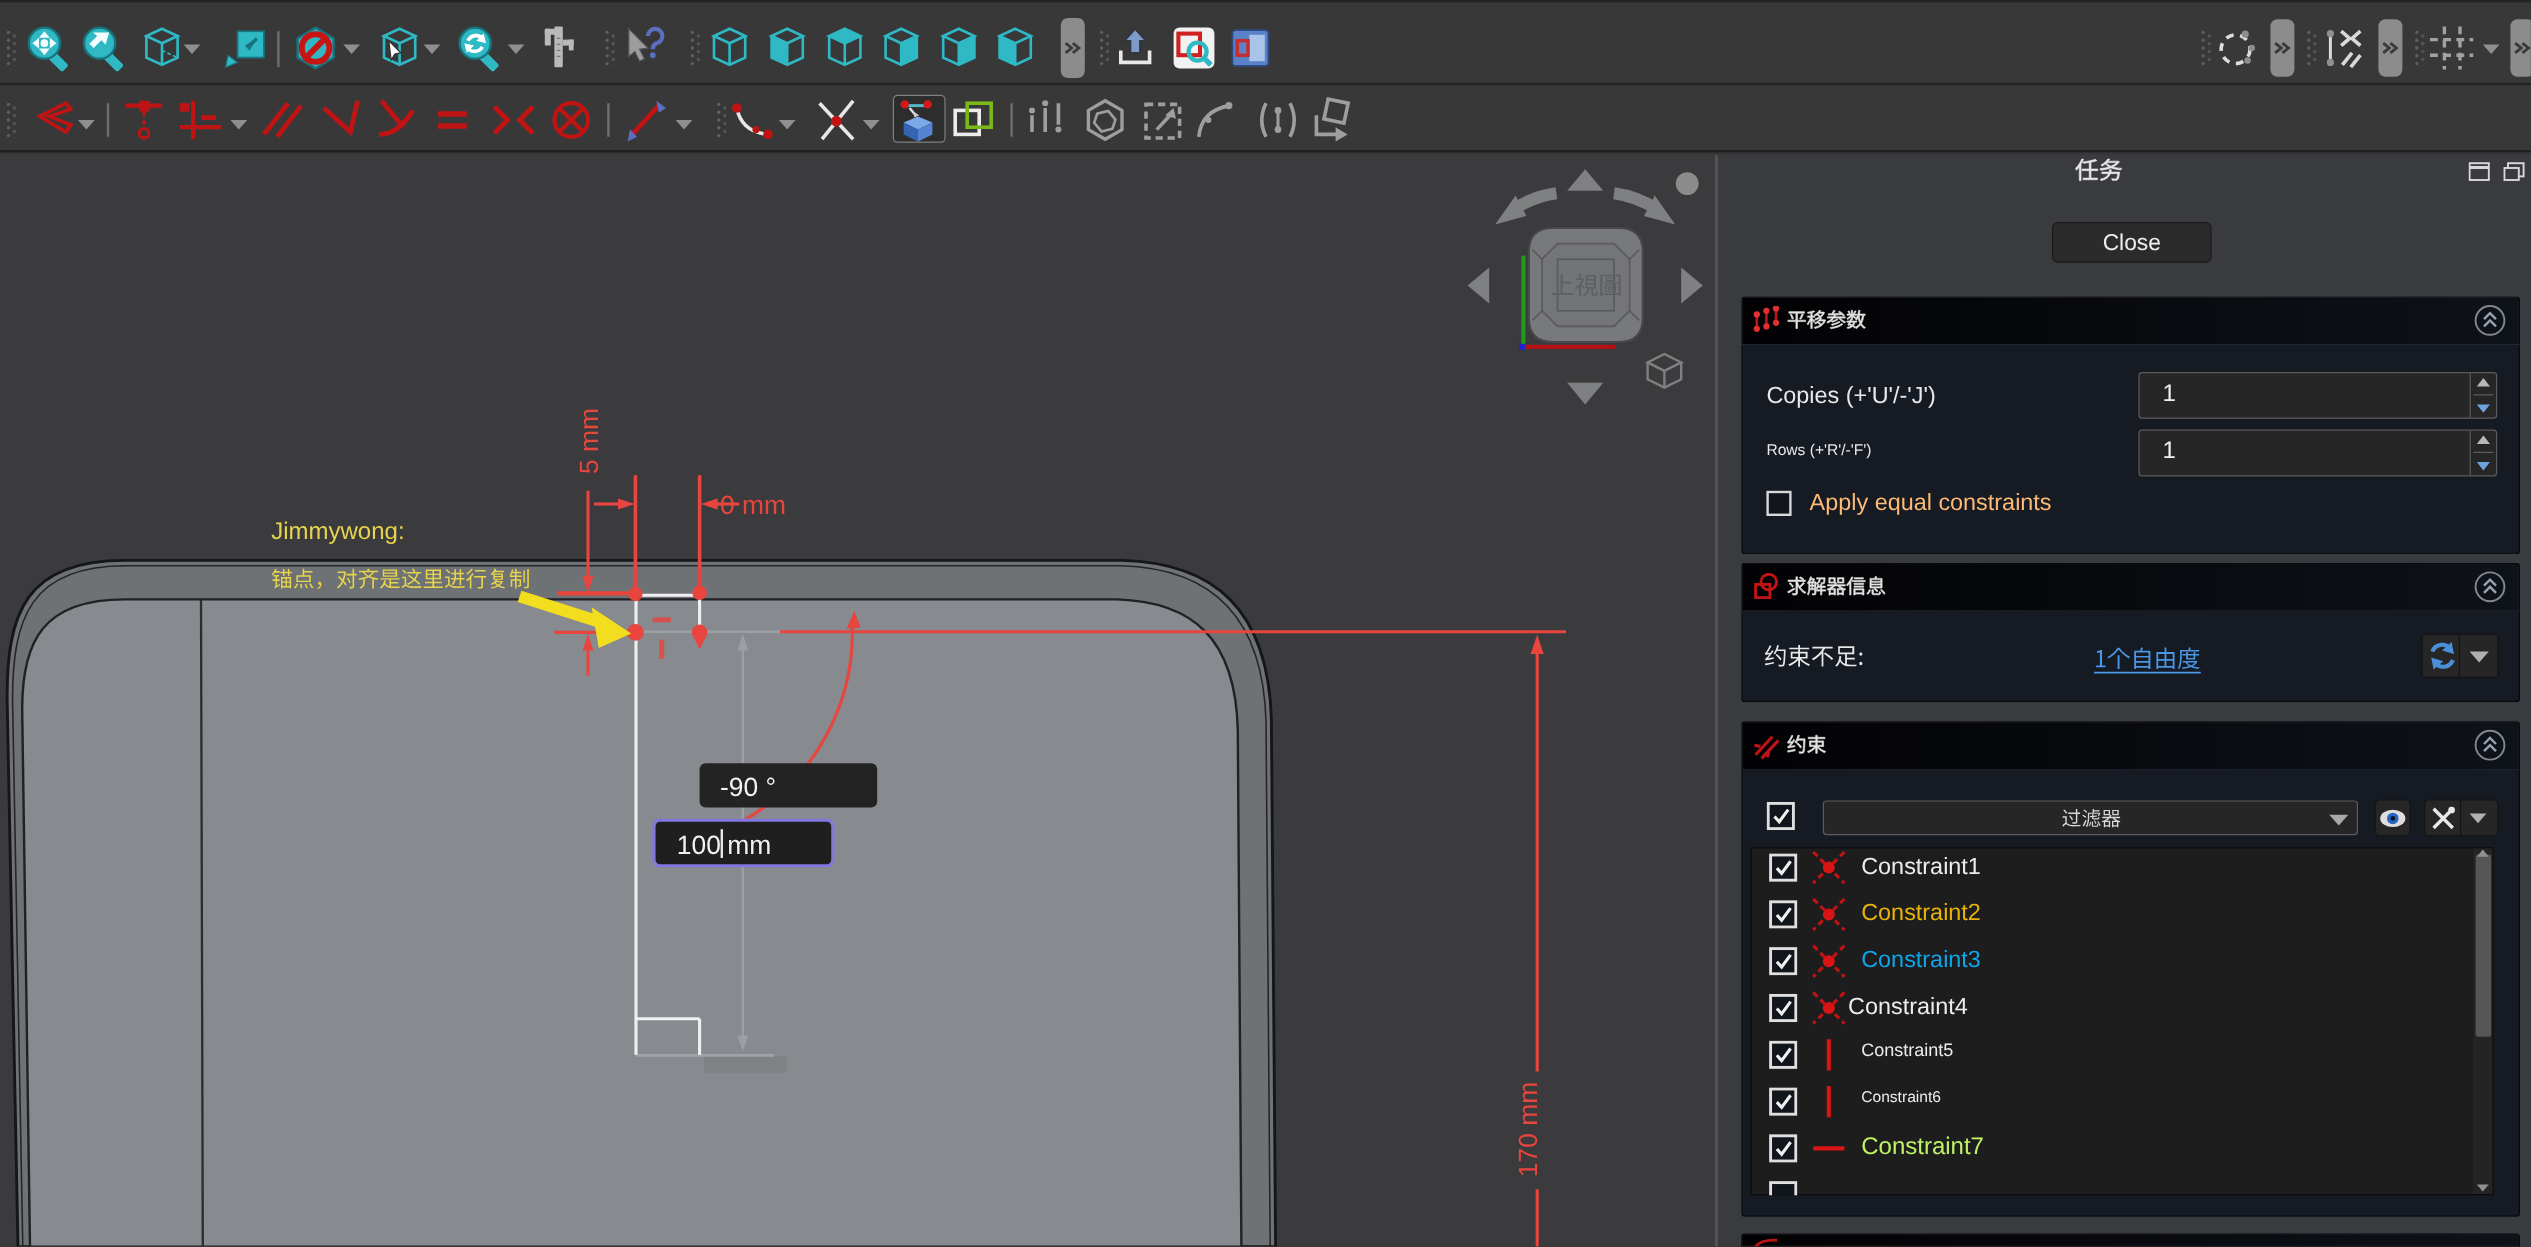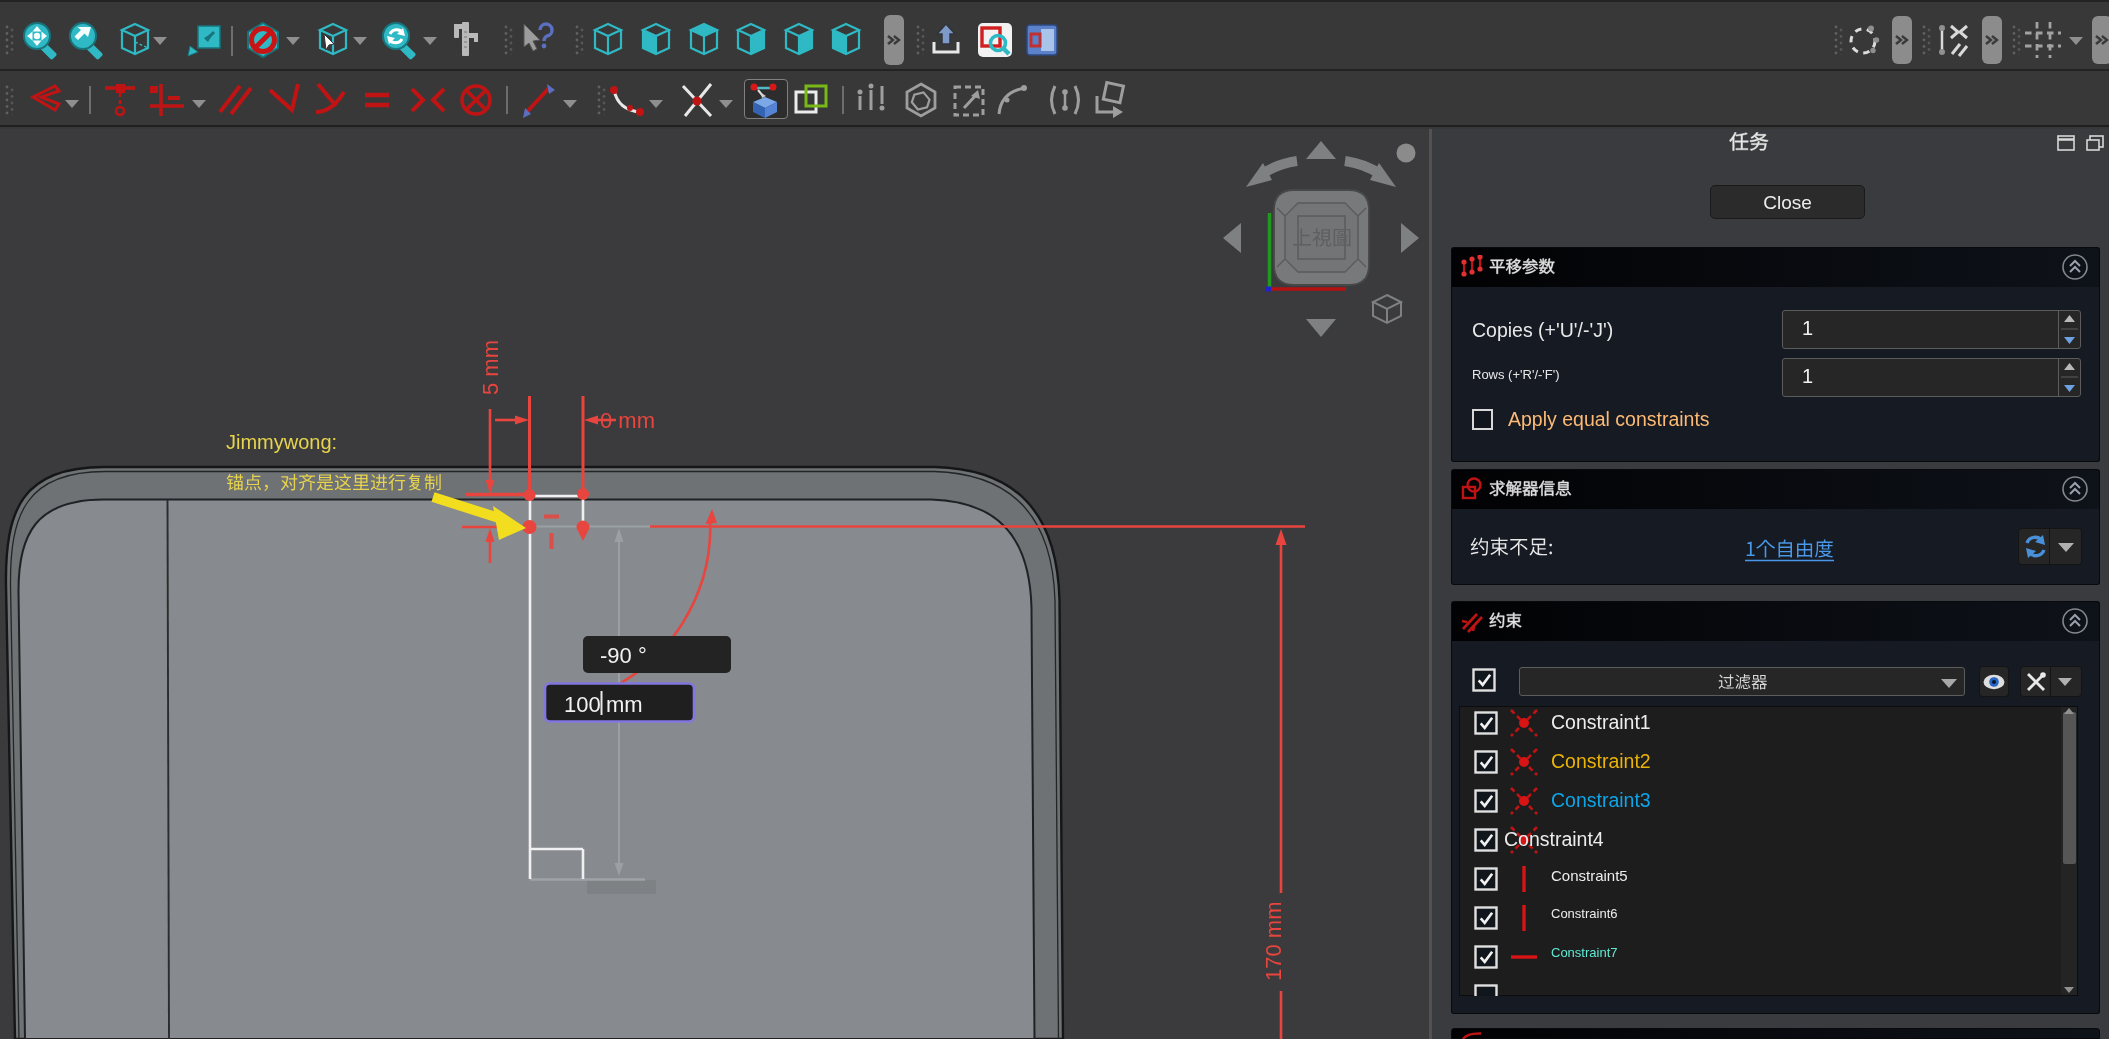--- a/index.html
+++ b/index.html
@@ -558,21 +558,21 @@
     <path d="M6.9 16.4V17.8H18.9V16.4H13.5V10.2H19.2V8.8H13.5V3.2C15.3 2.8 17.0 2.4 18.4 2.0L17.3 0.7C14.8 1.6 10.5 2.4 6.7 2.9C6.9 3.2 7.1 3.8 7.2 4.1C8.7 4.0 10.4 3.7 12.0 3.5V8.8H6.1V10.2H12.0V16.4ZM5.9 0.2C4.6 3.3 2.6 6.4 0.4 8.4C0.7 8.7 1.2 9.5 1.4 9.9C2.2 9.1 3.0 8.2 3.7 7.2V18.6H5.2V4.9C6.0 3.6 6.8 2.1 7.3 0.7Z M28.9 9.4C28.8 10.1 28.7 10.8 28.5 11.4H22.5V12.7H28.1C26.9 15.3 24.7 16.6 21.1 17.3C21.4 17.6 21.8 18.2 22.0 18.6C25.9 17.6 28.4 15.9 29.7 12.7H35.8C35.4 15.3 35.0 16.5 34.6 16.9C34.3 17.1 34.1 17.1 33.7 17.1C33.2 17.1 31.9 17.1 30.6 17.0C30.9 17.4 31.1 17.9 31.1 18.3C32.3 18.4 33.5 18.4 34.1 18.4C34.8 18.3 35.3 18.2 35.7 17.8C36.4 17.2 36.9 15.7 37.3 12.0C37.4 11.8 37.4 11.4 37.4 11.4H30.1C30.3 10.8 30.4 10.2 30.5 9.5ZM34.9 3.5C33.7 4.7 32.1 5.7 30.2 6.5C28.6 5.8 27.3 4.9 26.5 3.8L26.8 3.5ZM27.6 0.2C26.6 1.9 24.6 4.0 21.8 5.4C22.1 5.7 22.5 6.2 22.7 6.5C23.8 6.0 24.7 5.3 25.5 4.7C26.3 5.6 27.3 6.4 28.5 7.1C26.1 7.8 23.5 8.3 20.9 8.5C21.2 8.9 21.4 9.5 21.5 9.9C24.4 9.5 27.5 8.9 30.2 7.9C32.5 8.8 35.3 9.4 38.4 9.6C38.6 9.2 38.9 8.6 39.2 8.3C36.5 8.1 34.0 7.7 31.9 7.1C34.2 6.0 36.0 4.6 37.2 2.8L36.3 2.2L36.1 2.3H27.9C28.4 1.7 28.8 1.1 29.2 0.5Z" fill="#e8e8e8" stroke="#e8e8e8" stroke-width="0.5"></path>
   </svg>
 <svg style="position:absolute;left:2057px;top:135px" width="20" height="18">
     <rect x="1" y="1" width="16" height="14" fill="none" stroke="#d8d8d8" stroke-width="1.6"></rect>
     <line x1="1" y1="4.5" x2="17" y2="4.5" stroke="#d8d8d8" stroke-width="2.5"></line>
   </svg>
 <svg style="position:absolute;left:2086px;top:135px" width="20" height="18">
     <rect x="4" y="1" width="13" height="11" fill="none" stroke="#d8d8d8" stroke-width="1.6"></rect>
     <rect x="1" y="5" width="12" height="10" fill="#3a3b3e" stroke="#d8d8d8" stroke-width="1.6"></rect>
   </svg>
-<div style="position:absolute;left:1710px;top:185px;width:155px;height:34px;background:#2b2b2b;border:1px solid #1a1a1a;border-radius:5px;color:#ededed;font-family:Liberation Sans,sans-serif;font-size:19px;text-align:center;line-height:34px">Close</div>
+<div style="position:absolute;left:1710px;top:185px;width:133px;height:34px;background:#2b2b2b;border:1px solid #1a1a1a;border-radius:5px;color:#ededed;font-family:Liberation Sans,sans-serif;font-size:19px;text-align:center;line-height:34px">Close</div>
 <div style="position:absolute;left:1451px;top:247px;width:649px;height:40px;background:linear-gradient(90deg,#020204,#0e1219);border:1px solid #08090c;border-bottom:none;border-radius:3px 3px 0 0"></div>
 <svg style="position:absolute;left:1460px;top:255px" width="26" height="24">
     <g stroke="#c01414" stroke-width="2.2">
       <line x1="4" y1="8" x2="4" y2="20"></line>
       <line x1="12" y1="4" x2="12" y2="18"></line>
       <line x1="20" y1="2" x2="20" y2="14"></line>
     </g>
     <g fill="#e03030">
       <circle cx="4" cy="7" r="2.6"></circle>
       <circle cx="4" cy="19" r="2.6"></circle>
@@ -737,21 +737,21 @@
     <rect x="1.5" y="1.5" width="21" height="21" fill="#11151c" stroke="#e0e0e0" stroke-width="2.4"></rect>
     <polyline points="6.720000000000001,12.440000000000001 10.68,16.84 18.16,6.720000000000001" fill="none" stroke="#f0f0f0" stroke-width="2.6"></polyline>
   </svg>
 <svg style="position:absolute;left:1509px;top:825px" width="30" height="30">
     <g stroke="#c01414" stroke-width="2.6" stroke-dasharray="5,3.5">
       <line x1="2" y1="2" x2="28" y2="28"></line>
       <line x1="28" y1="2" x2="2" y2="28"></line>
     </g>
     <circle cx="15" cy="15" r="5" fill="#d81414"></circle>
   </svg>
-<div style="position:absolute;left:1504px;top:828px;color:#ececec;font-family:Liberation Sans,sans-serif;font-size:19.5px">Constraint4</div>
+<div style="position:absolute;left:1540px;top:828px;color:#ececec;font-family:Liberation Sans,sans-serif;font-size:19.5px">Constraint4</div>
 <svg style="position:absolute;left:1474px;top:867px" width="24" height="24">
     <rect x="1.5" y="1.5" width="21" height="21" fill="#11151c" stroke="#e0e0e0" stroke-width="2.4"></rect>
     <polyline points="6.720000000000001,12.440000000000001 10.68,16.84 18.16,6.720000000000001" fill="none" stroke="#f0f0f0" stroke-width="2.6"></polyline>
   </svg>
 <svg style="position:absolute;left:1509px;top:864px" width="30" height="30">
     <line x1="15" y1="2" x2="15" y2="28" stroke="#d81414" stroke-width="3.4"></line>
   </svg>
 <div style="position:absolute;left:1551px;top:867px;color:#ececec;font-family:Liberation Sans,sans-serif;font-size:15px">Constraint5</div>
 <svg style="position:absolute;left:1474px;top:906px" width="24" height="24">
     <rect x="1.5" y="1.5" width="21" height="21" fill="#11151c" stroke="#e0e0e0" stroke-width="2.4"></rect>
@@ -761,21 +761,21 @@
     <line x1="15" y1="2" x2="15" y2="28" stroke="#d81414" stroke-width="3.4"></line>
   </svg>
 <div style="position:absolute;left:1551px;top:906px;color:#ececec;font-family:Liberation Sans,sans-serif;font-size:13px">Constraint6</div>
 <svg style="position:absolute;left:1474px;top:945px" width="24" height="24">
     <rect x="1.5" y="1.5" width="21" height="21" fill="#11151c" stroke="#e0e0e0" stroke-width="2.4"></rect>
     <polyline points="6.720000000000001,12.440000000000001 10.68,16.84 18.16,6.720000000000001" fill="none" stroke="#f0f0f0" stroke-width="2.6"></polyline>
   </svg>
 <svg style="position:absolute;left:1509px;top:942px" width="30" height="30">
     <line x1="2" y1="15" x2="28" y2="15" stroke="#d81414" stroke-width="3.4"></line>
   </svg>
-<div style="position:absolute;left:1551px;top:945px;color:#5eead4;font-family:Liberation Sans,sans-serif;font-size:13px">Constraint7</div>
+<div style="position:absolute;left:1551px;top:945px;color:#bef264;font-family:Liberation Sans,sans-serif;font-size:20px">Constraint7</div>
 <svg style="position:absolute;left:1474px;top:984px" width="24" height="12">
     <rect x="1.5" y="1.5" width="21" height="21" fill="#11151c" stroke="#e0e0e0" stroke-width="2.4"></rect>
   </svg>
 <div style="position:absolute;left:2061px;top:707px;width:16px;height:288px;background:#242424"></div>
 <div style="position:absolute;left:2062.5px;top:712px;width:13px;height:152px;background:#565656;border-radius:2px"></div>
 <svg style="position:absolute;left:2063px;top:707px" width="12" height="8">
     <polygon points="6,1 11,7 1,7" fill="#909090"></polygon>
   </svg>
 <svg style="position:absolute;left:2063px;top:986px" width="12" height="8">
     <polygon points="6,7 11,1 1,1" fill="#909090"></polygon>

